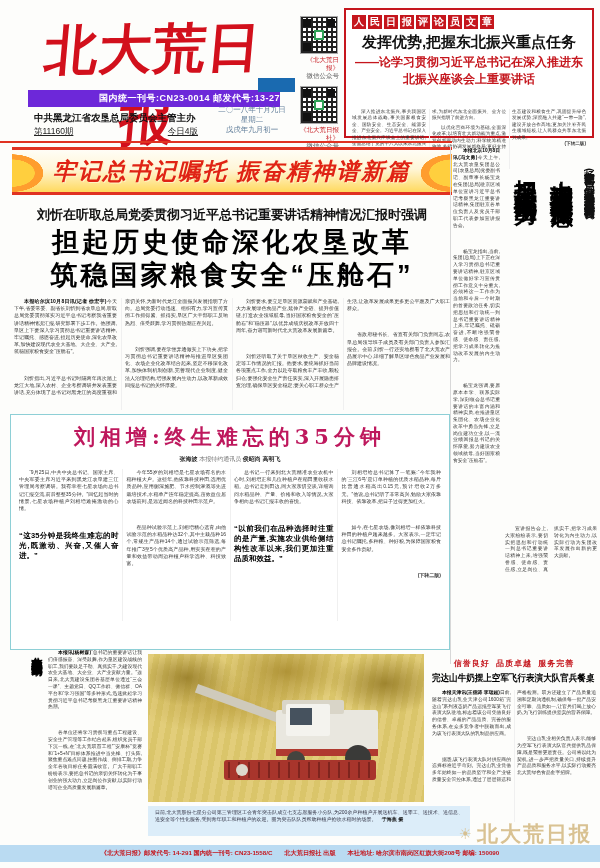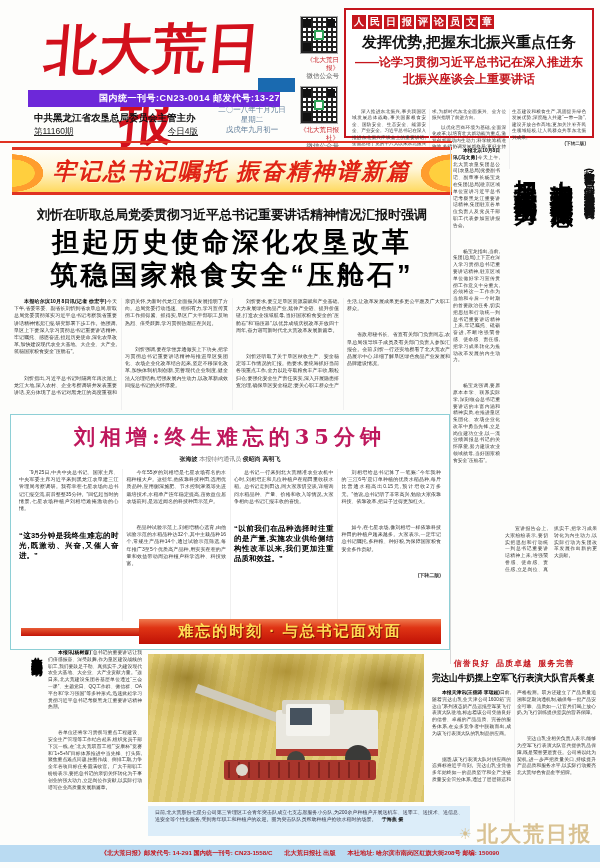--- a/index.html
+++ b/index.html
@@ -216,23 +216,20 @@
       <p>“9月25日,中共中央总书记、国家主席、中央军委主席习近平来到黑龙江农垦建三江管理局考察调研。我有幸在七星农场向总书记汇报交流,前后整整35分钟。”回忆起当时的情景,七星农场种植户刘相增难掩激动的心情。</p>
       <p class="quote">“这35分钟是我终生难忘的时光,既激动、兴奋,又催人奋进。”</p>
       <p>今年55岁的刘相增是七星农场有名的水稻种植大户。这些年,他依靠科技种田,选用优质品种,应用侧深施肥、节水控制灌溉等先进栽培技术,水稻单产连年稳定提高,亩效益位居农场前列,是远近闻名的科技种田示范户。</p>
       <p>在品种试验示范上,刘相增精心选育,由他试验示范的水稻品种达32个,其中主栽品种16个,常规生产品种14个,通过试验示范筛选,每年推广3至5个优质高产品种,用实实在在的产量和效益带动周边种植户科学选种、科技致富。</p>
       <p>总书记一行来到北大荒精准农业农机中心时,刘相增正和几位种植户在稻田里收获水稻。总书记走到田边,同大家亲切交谈,详细询问水稻品种、产量、价格和收入等情况,大家争相向总书记汇报丰收的喜悦。</p>
       <p class="quote">“以前我们在品种选择时注重的是产量,实施农业供给侧结构性改革以来,我们更加注重品质和效益。”</p>
       <p>刘相增给总书记算了一笔账:“今年我种的‘三江6号’是订单种植的优质水稻品种,每斤比普通水稻高出0.15元,预计增收2万多元。”他说,总书记听了非常高兴,勉励大家依靠科技、依靠改革,把日子过得更加红火。</p>
       <p>如今,在七星农场,像刘相增一样依靠科技种田的种植户越来越多。大家表示,一定牢记总书记嘱托,多种粮、种好粮,为保障国家粮食安全多作贡献。</p>
       <span class="jump">(下转二版)</span>
     </div>
-    <div class="mem-banner">
-      <span>难忘的时刻 · 与总书记面对面</span>
-    </div>
   </div>
 
   <div class="abs bl-head">北大荒建设集团牢记总书记嘱托鼓足干劲</div>
   <div class="abs bl-body">
     <p><b class="dl">本报讯(杨树森)</b><span>“总书记的重要讲话让我们倍感振奋、深受鼓舞,作为垦区建设战线的职工,我们要鼓足干劲、真抓实干,为建设现代农业大基地、大企业、大产业贡献力量。”连日来,北大荒建设集团各基层单位通过“三会一课”、主题党日、QQ工作群、微信群、OA平台和“学习强国”等多种形式,迅速掀起学习贯彻习近平总书记考察黑龙江重要讲话精神热潮。</span></p>
     <p>各单位还将学习贯彻与重点工程建设、安全生产管理等工作结合起来,组织党员干部下沉一线,在“北大荒双百工程”“安康杯”竞赛和“1+5+N”目标体系推进中当先锋、打头阵,聚焦重点难点问题,挂图作战、倒排工期,力争全年各项目标任务圆满收官。广大干部职工纷纷表示,要把总书记的亲切关怀转化为干事创业的强大动力,立足岗位作贡献,以实际行动谱写企业高质量发展新篇章。</p>
   </div>
 
   <div class="abs photo">
     <svg width="276" height="148" viewBox="0 0 276 148">

